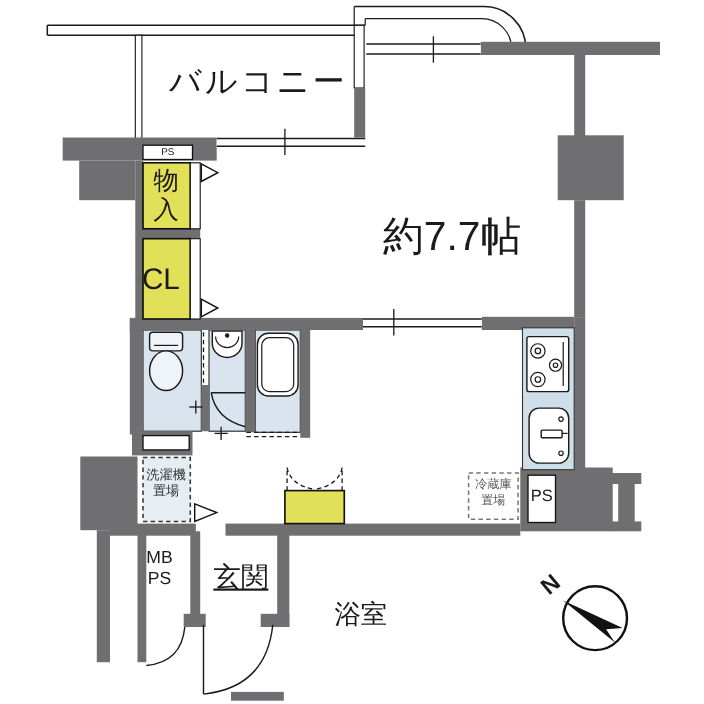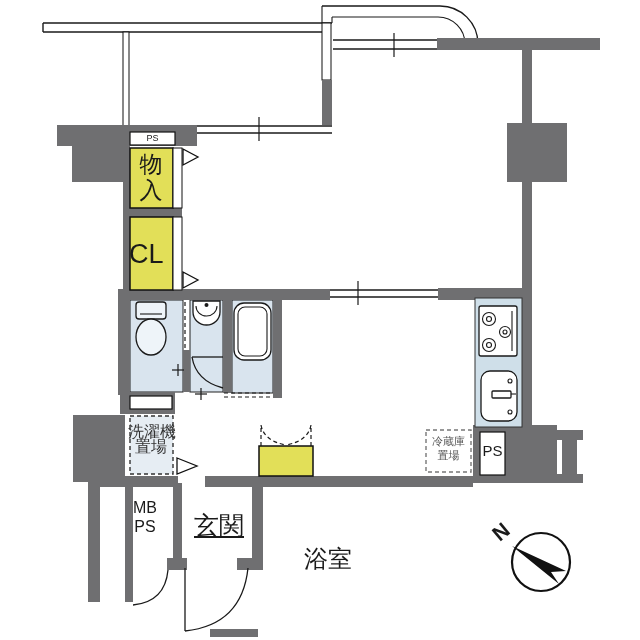--- a/index.html
+++ b/index.html
@@ -25,21 +25,21 @@
   .arc{fill:none;stroke:#1a1a1a;stroke-width:1.3;}
   .tick{stroke:#1a1a1a;stroke-width:1.2;}
   .label{position:absolute;text-align:center;line-height:1.05;white-space:nowrap;}
   .lab-balcony{left:150px;top:60px;width:170px;font-size:29px;letter-spacing:3px;}
   .lab-ps-top{left:130px;top:132px;width:45px;font-size:9px;line-height:13px;}
   .lab-storage{left:129px;top:151px;width:44px;font-size:23px;line-height:26px;}
   .lab-closet{left:129px;top:240px;width:32px;font-size:27px;}
   .lab-western{left:330px;top:147px;width:162px;font-size:40px;}
   .lab-western-size{left:326px;top:196px;width:170px;font-size:37px;}
   .lab-dk{left:348px;top:368px;width:62px;font-size:38px;}
-  .lab-laundry{left:128px;top:424px;width:46px;font-size:16px;line-height:15px;color:#333;}
+  .lab-laundry{left:128px;top:424px;width:46px;font-size:12px;line-height:15px;color:#333;}
   .lab-fridge{left:426px;top:434px;width:45px;font-size:11px;line-height:14px;color:#555;}
   .lab-ps-right{left:480px;top:443px;width:25px;font-size:15px;}
   .lab-mbps{left:133px;top:498px;width:24px;font-size:16px;line-height:19px;}
   .lab-entrance{left:188px;top:512px;width:62px;font-size:25px;text-decoration:underline;}
   .lab-bathroom{left:288px;top:546px;width:64px;font-size:24px;text-align:right;}
   .lab-north{left:489px;top:521px;width:24px;font-size:21px;font-weight:bold;transform:rotate(-40deg);}
 </style>
 </head>
 <body>
 
@@ -194,26 +194,28 @@
       <line class="tick" x1="195" y1="394" x2="207" y2="394"></line>
       <line class="tick" x1="201" y1="388" x2="201" y2="400"></line>
     </g>
 
     <g>
       <circle cx="541" cy="562" r="29" fill="#fff" stroke="#111" stroke-width="2.2"></circle>
       <polygon points="512,546 566,571 551,572 559,584" fill="#111"></polygon>
     </g>
   </svg>
 
+  <div class="label lab-balcony">バルコニー</div>
   <div class="label lab-ps-top">PS</div>
   <div class="label lab-storage">
     <div>物</div>
     <div>入</div>
   </div>
   <div class="label lab-closet">CL</div>
+  <div class="label lab-western-size">約7.7帖</div>
   <div class="label lab-laundry">
     <div>洗濯機</div>
     <div>置場</div>
   </div>
   <div class="label lab-fridge">
     <div>冷蔵庫</div>
     <div>置場</div>
   </div>
   <div class="label lab-ps-right">PS</div>
   <div class="label lab-mbps">

